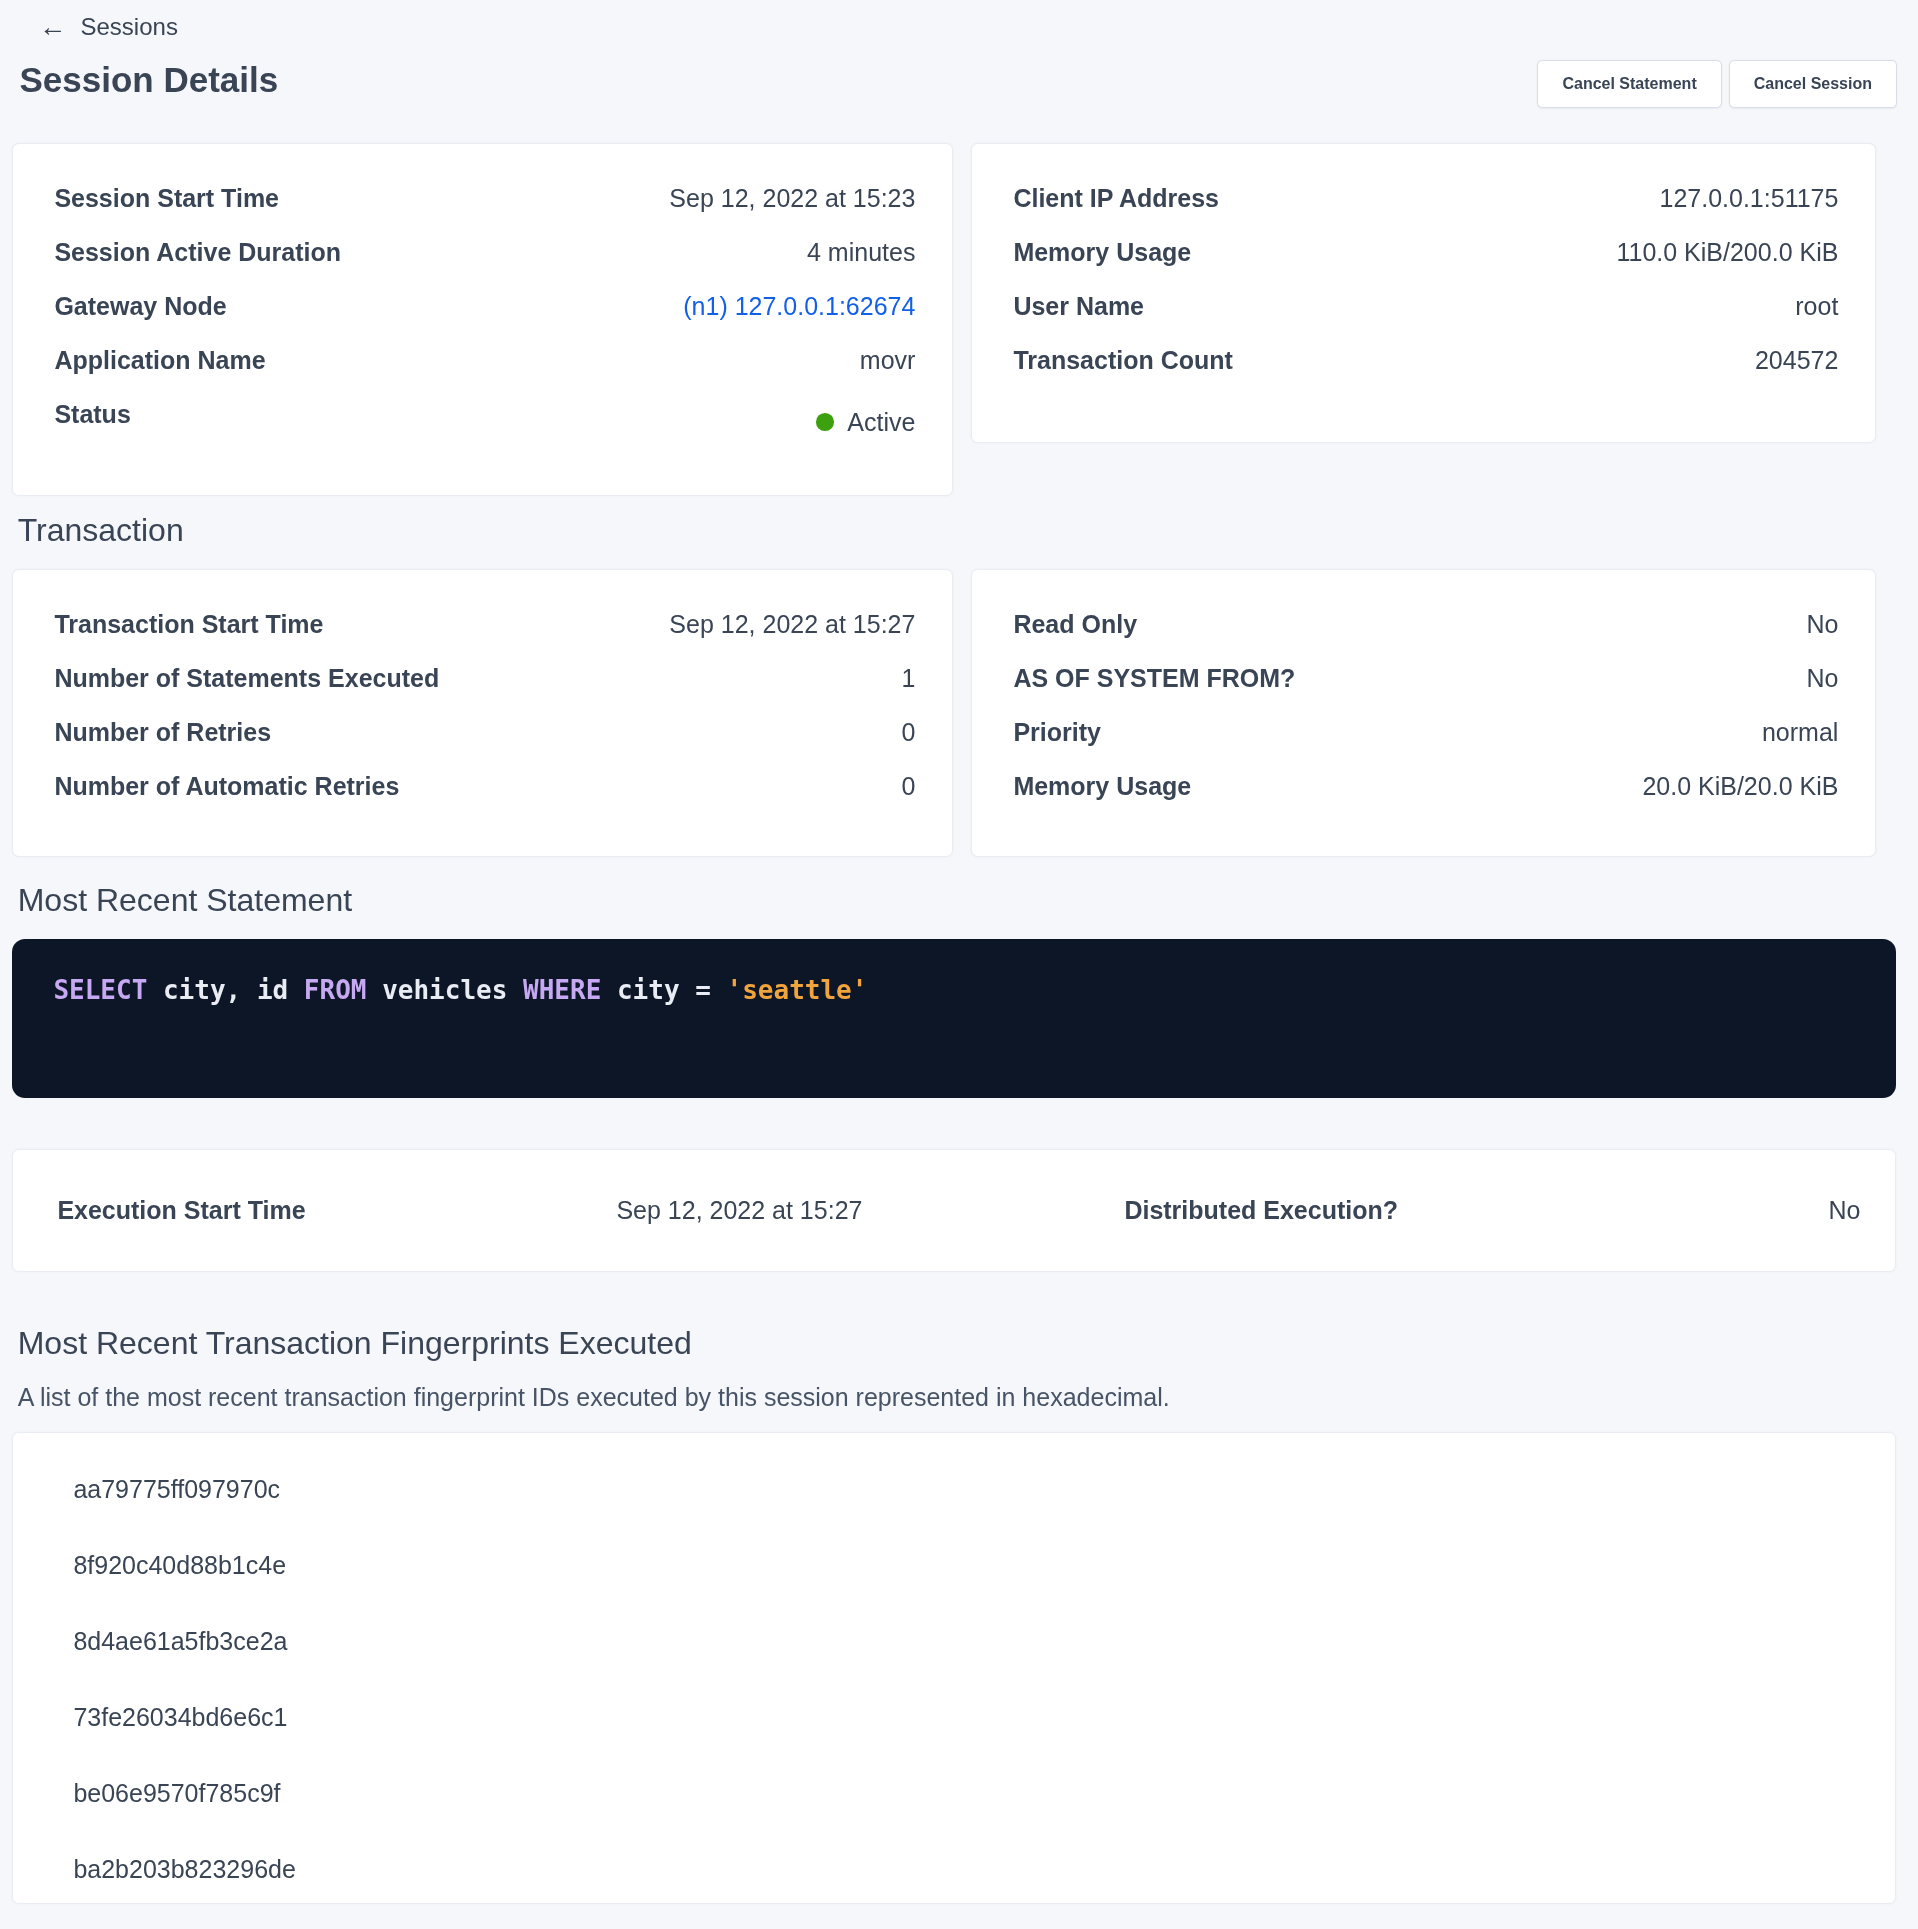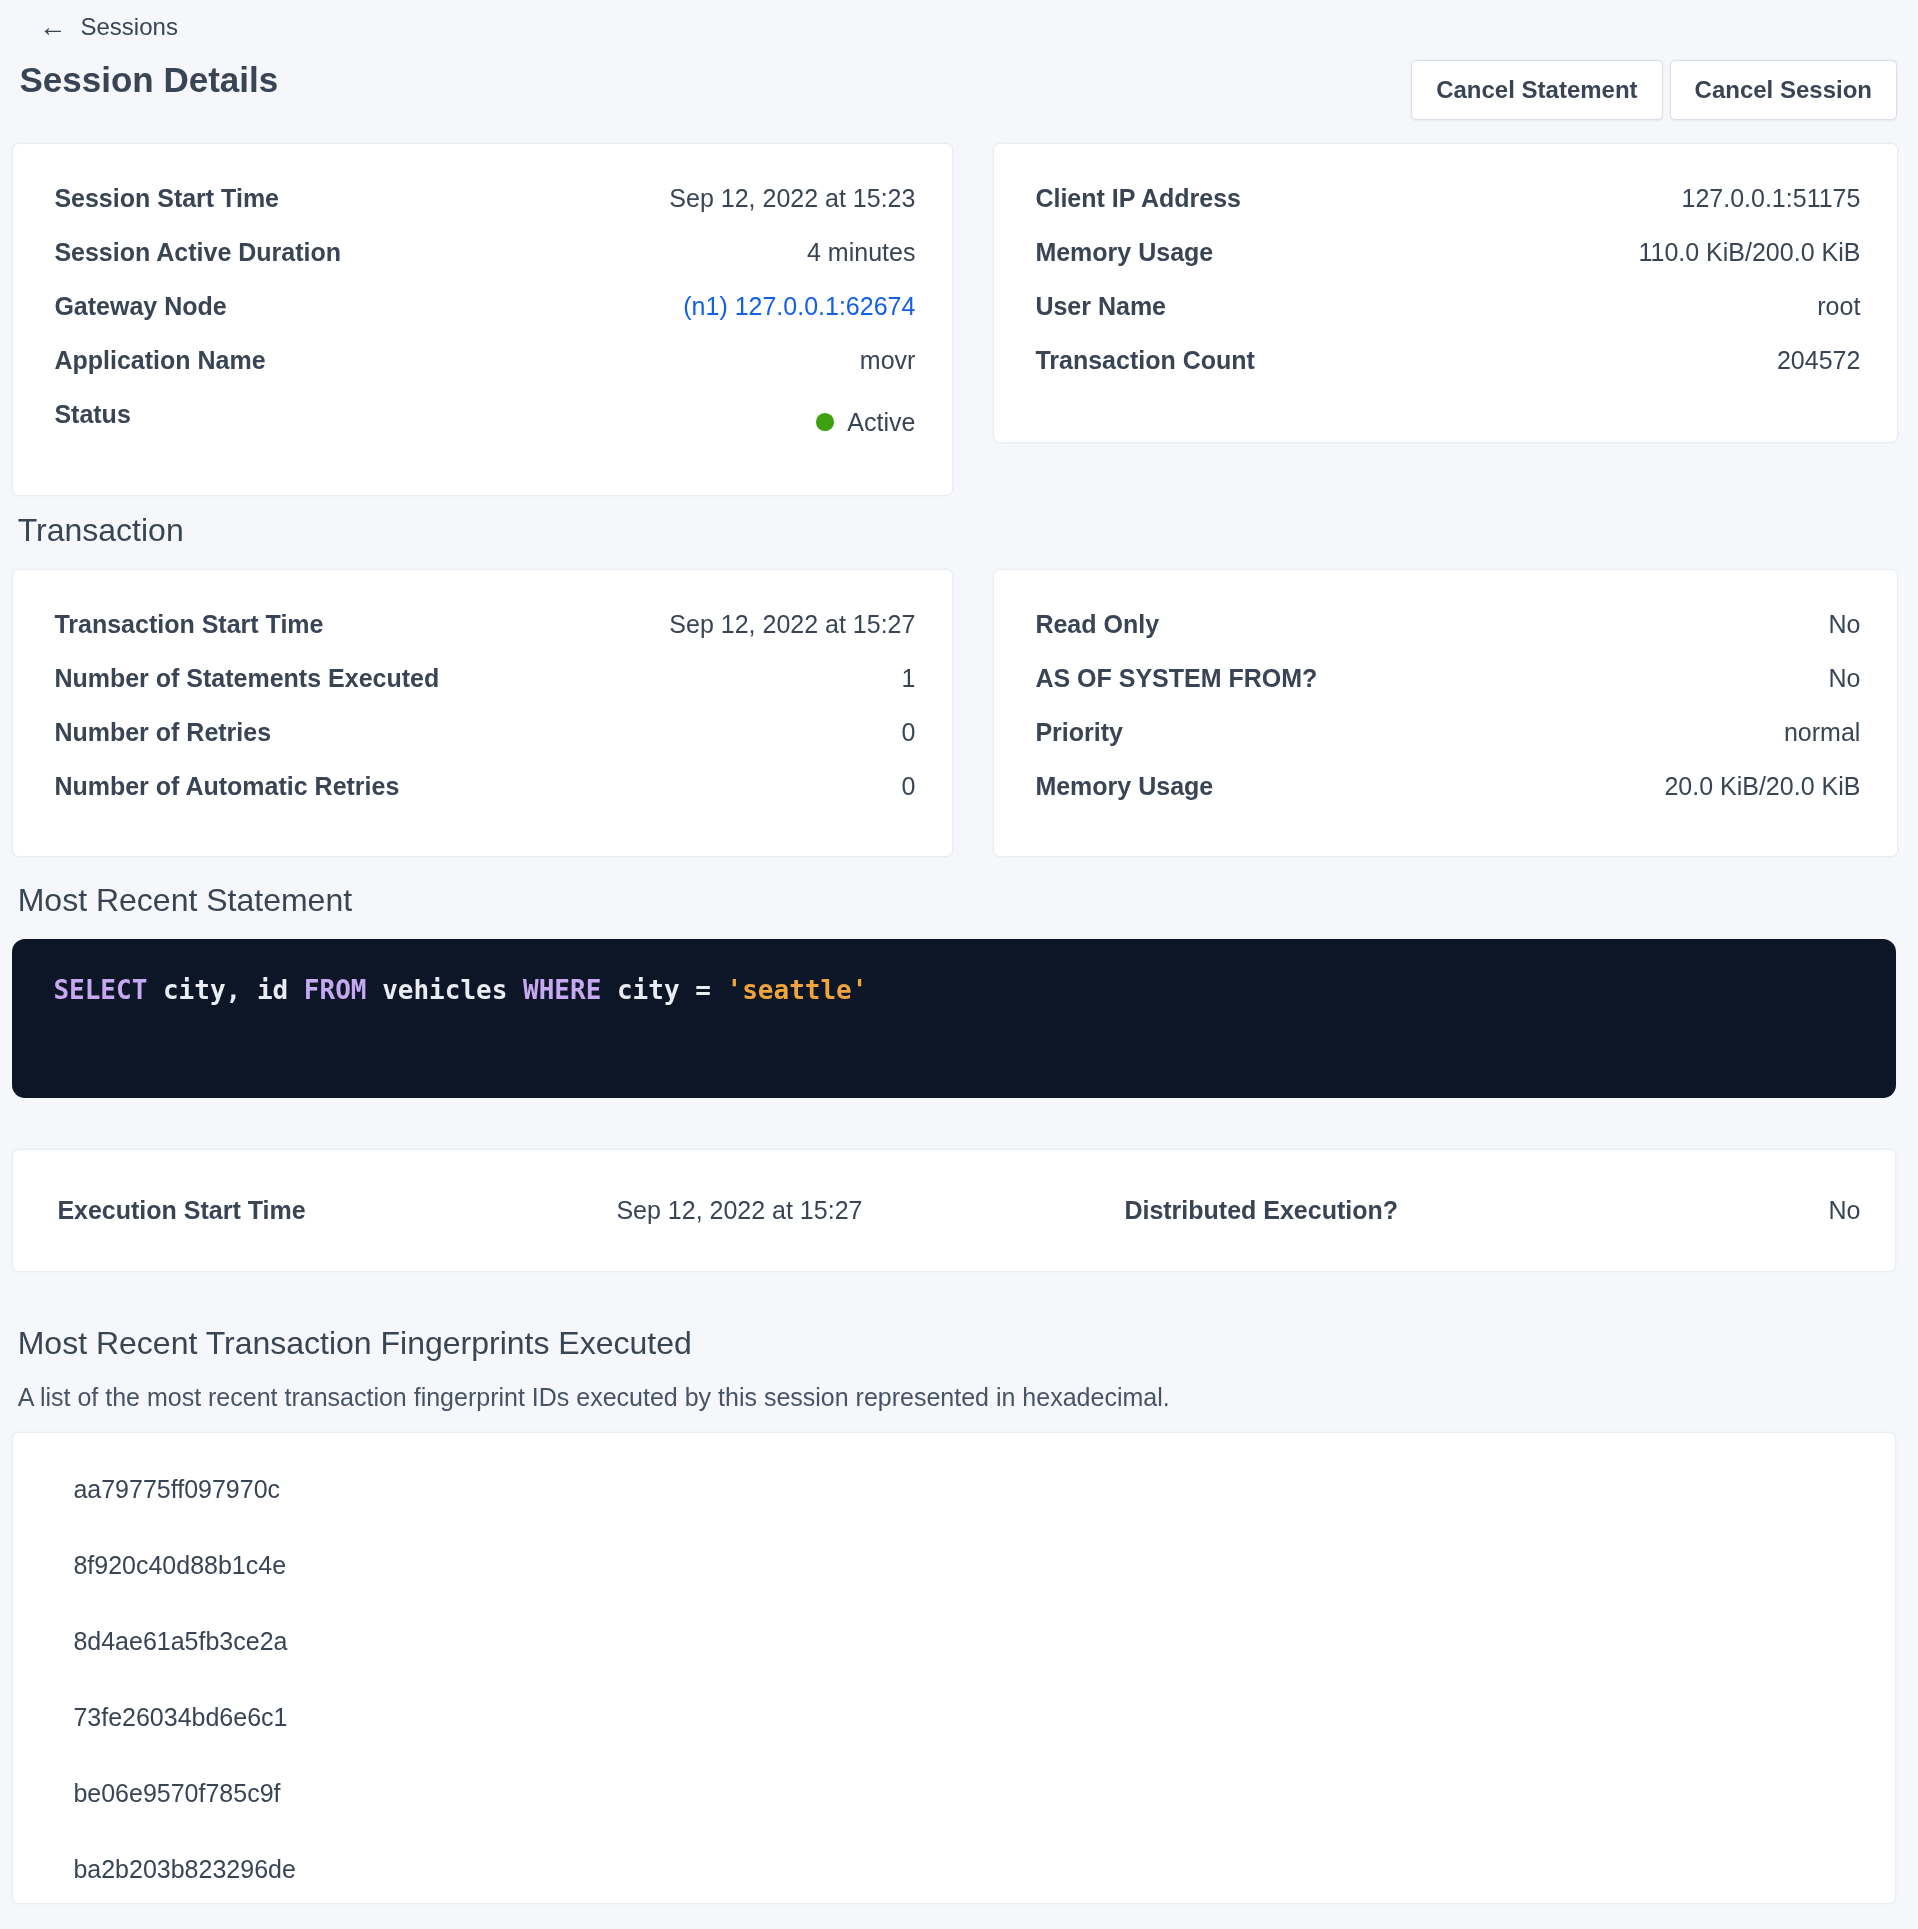--- a/index.html
+++ b/index.html
@@ -22,33 +22,33 @@
   .back-arrow::before { content:"\2190"; }
 
   .header-row {
     margin:16px 22px 0 19.5px;
     display:flex; justify-content:space-between; align-items:flex-start;
     height:57px;
   }
   .page-title { font-size:35px; font-weight:700; color:#394455; line-height:50px; }
   .actions { display:flex; gap:7px; margin-top:5.3px; }
   .btn {
-    height:60px; padding:0 24px;
+    height:48px; padding:0 24px;
     background:#ffffff;
     border:0.9px solid #d8dde8; border-radius:5.3px;
     font-family:"Liberation Sans", sans-serif;
-    font-size:24px; font-weight:700; color:#394455;
+    font-size:16px; font-weight:700; color:#394455;
     box-shadow:0 0.9px 1.8px rgba(42,57,82,.07);
     cursor:pointer;
   }
 
   
   .main { margin:0 22px 0 12.4px; width:1884px; }
 
-  .two-col { display:grid; grid-template-columns:941px 905px; column-gap:40px; align-items:start; }
+  .two-col { display:grid; grid-template-columns:941px 905px; column-gap:18px; align-items:start; }
 
   .card {
     background:#ffffff;
     border:0.9px solid #e9edf3;
     border-radius:7px;
     box-shadow:0 0 2.7px rgba(56,76,108,.05);
   }
   .kv-card { padding:27.5px 37px 0 41px; }
   .h-session { height:353px; }
   .h-client  { height:300px; }

